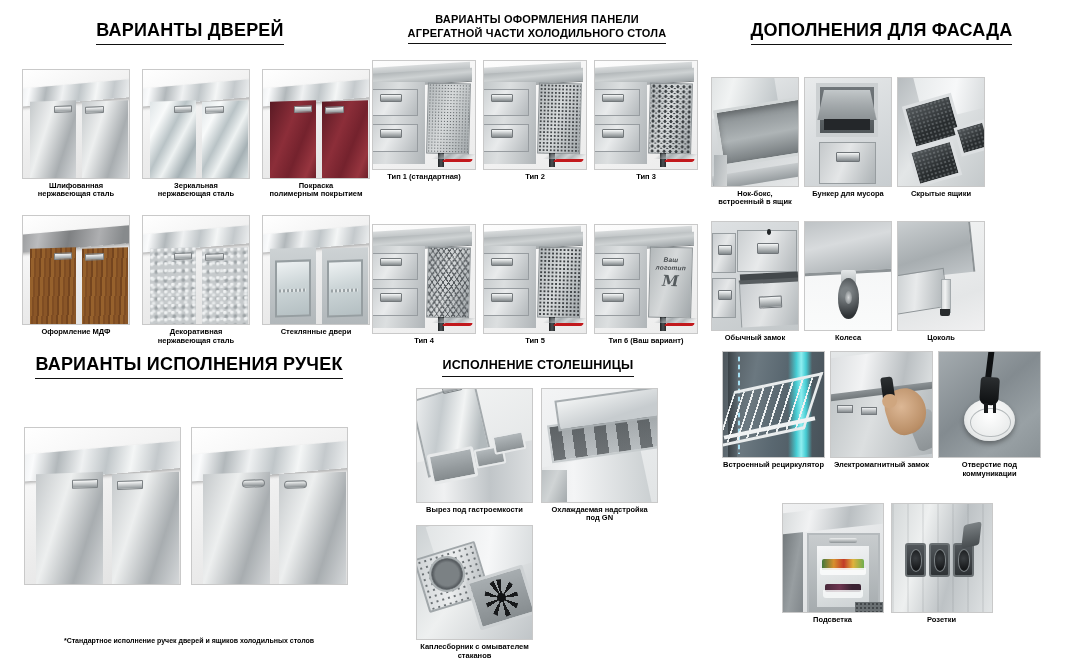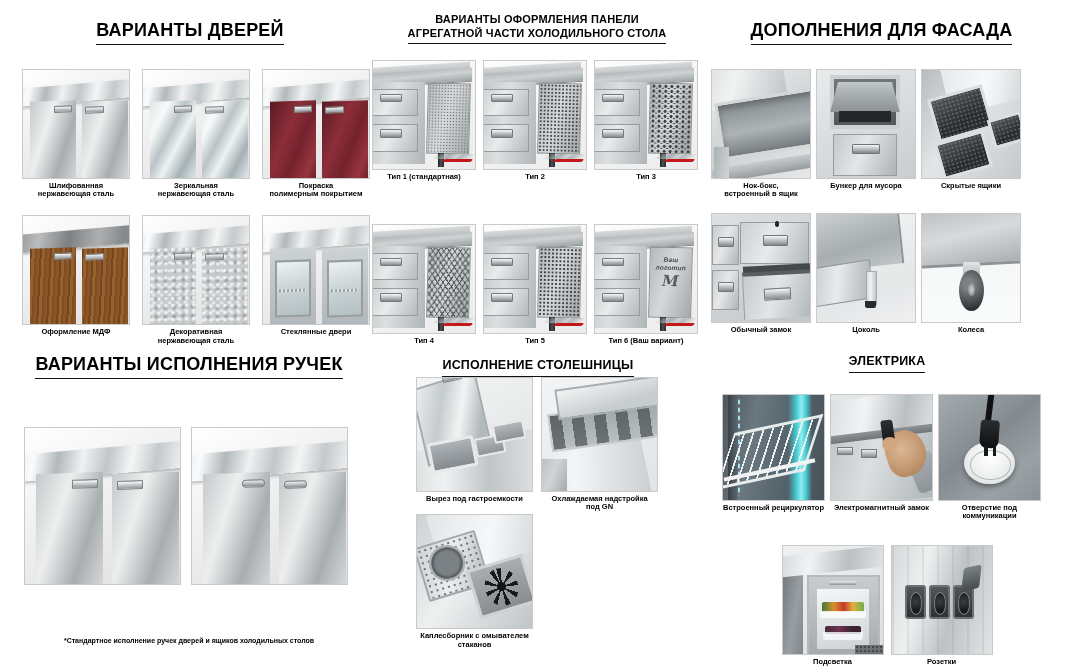--- a/index.html
+++ b/index.html
@@ -13,36 +13,36 @@
   #secB{left:372px;top:13px;width:330px}
   #secC{left:711px;top:19px;width:341px}
   #secD{left:24px;top:353px;width:330px}
   #secE{left:416px;top:355px;width:244px}
   #secF{left:722px;top:351px;width:330px}
   #secA .tline,#secC .tline,#secD .tline{font-size:18px}
   #secB .tline{font-size:11px}
   #secE .tline,#secF .tline{font-size:12.5px}
   #secA .sec-title{margin-bottom:24px}
   #secB .sec-title{margin-bottom:16px}
-  #secC .sec-title{margin-bottom:24px}
+  #secC .sec-title{margin-bottom:32px}
   #secD .sec-title{margin-bottom:48px}
-  #secE .sec-title{}
+  #secE .sec-title{margin-bottom:11px}
   #secF .sec-title{margin-bottom:21px}
   .row{display:flex;justify-content:flex-start}
   #secA .row{gap:12px}    #secA .row1{margin-bottom:16px}
   #secB .row{gap:7px}    #secB .row1{margin-bottom:42px}
   #secC .row{gap:5px}    #secC .row1{margin-bottom:14px}
   #secD .row{gap:10px}
   #secE .row{gap:8px}    #secE .row1{margin-bottom:2px}
   #secF .row{gap:5px}    #secF .row1{margin-bottom:24px}
   #secF .row2{gap:7px;justify-content:center}
   .cell{display:flex;flex-direction:column;flex:0 0 auto;margin:0}
   #secA .cell{width:108px} #secA .ph{height:110px}
   #secB .cell{width:104px} #secB .ph{height:110px}
-  #secC .cell{width:100px} #secC .ph{height:110px}
+  #secC .cell{width:88px} #secC .ph{height:110px}
   #secD .cell{width:157px} #secD .ph{height:158px}
   #secE .cell{width:117px} #secE .ph{height:115px}
   #secF .row1 .cell{width:103px} #secF .row1 .ph{height:107px}
   #secF .row2 .cell{width:102px} #secF .row2 .ph{height:110px}
   .ph{position:relative;border:1px solid #c9c9c9;background:#fff;overflow:hidden;box-sizing:border-box}
   .cap{margin-top:3px;text-align:center;font-size:7.5px;font-weight:bold;line-height:1.18;
        white-space:pre-line;min-height:9px}
   .foot{margin-top:52px;text-align:center;font-size:7px;font-weight:bold}
   
   .art{position:absolute;inset:0;overflow:hidden}
@@ -540,39 +540,39 @@
           <i class="gap"></i>
           <i class="bb">
               <i class="hd3"></i>
             </i>
         </div>
       </div>
       <figcaption class="cap">Обычный замок</figcaption>
     </figure>
     <figure class="cell">
       <div class="ph">
+        <div class="art f-wheel">
+          <i class="bd2"></i>
+          <i class="br"></i>
+          <i class="ci"></i>
+          <i class="hub"></i>
+        </div>
+      </div>
+      <figcaption class="cap">Колеса</figcaption>
+    </figure>
+    <figure class="cell">
+      <div class="ph">
         <div class="art f-plinth">
           <i class="bd"></i>
           <i class="pl"></i>
           <i class="lg3"></i>
           <i class="ft"></i>
         </div>
       </div>
       <figcaption class="cap">Цоколь</figcaption>
-    </figure>
-    <figure class="cell">
-      <div class="ph">
-        <div class="art f-wheel">
-          <i class="bd2"></i>
-          <i class="br"></i>
-          <i class="ci"></i>
-          <i class="hub"></i>
-        </div>
-      </div>
-      <figcaption class="cap">Колеса</figcaption>
     </figure>
   </div>
 </div>
 
 <div class="sec" id="secD">
   <div class="sec-title"><span class="tline">ВАРИАНТЫ ИСПОЛНЕНИЯ РУЧЕК</span></div>
   <div class="row">
     <figure class="cell">
       <div class="ph">
         <div class="art dr-art">
@@ -645,21 +645,20 @@
             </i>
         </div>
       </div>
       <figcaption class="cap">Каплесборник с омывателем
 стаканов</figcaption>
     </figure>
   </div>
 </div>
 
 <div class="sec" id="secF">
-  <div class="sec-title"><span class="tline">ЭЛЕКТРИКА</span></div>
   <div class="row row1">
     <figure class="cell">
       <div class="ph">
         <div class="art e-rec">
           <i class="glow"></i>
           <i class="wall"></i>
           <i class="led"></i>
           <i class="shelf"></i>
           <i class="bar"></i>
         </div>

